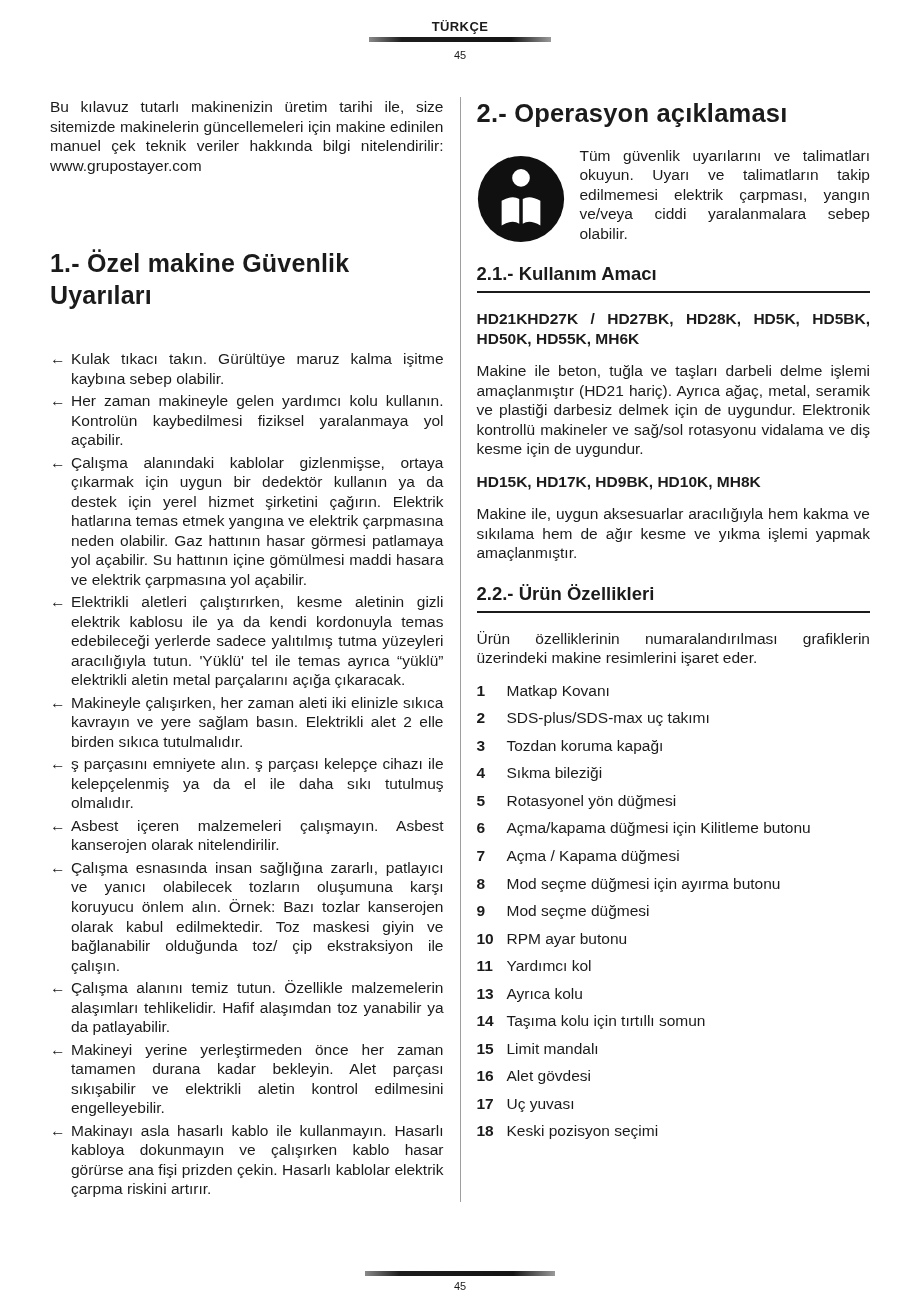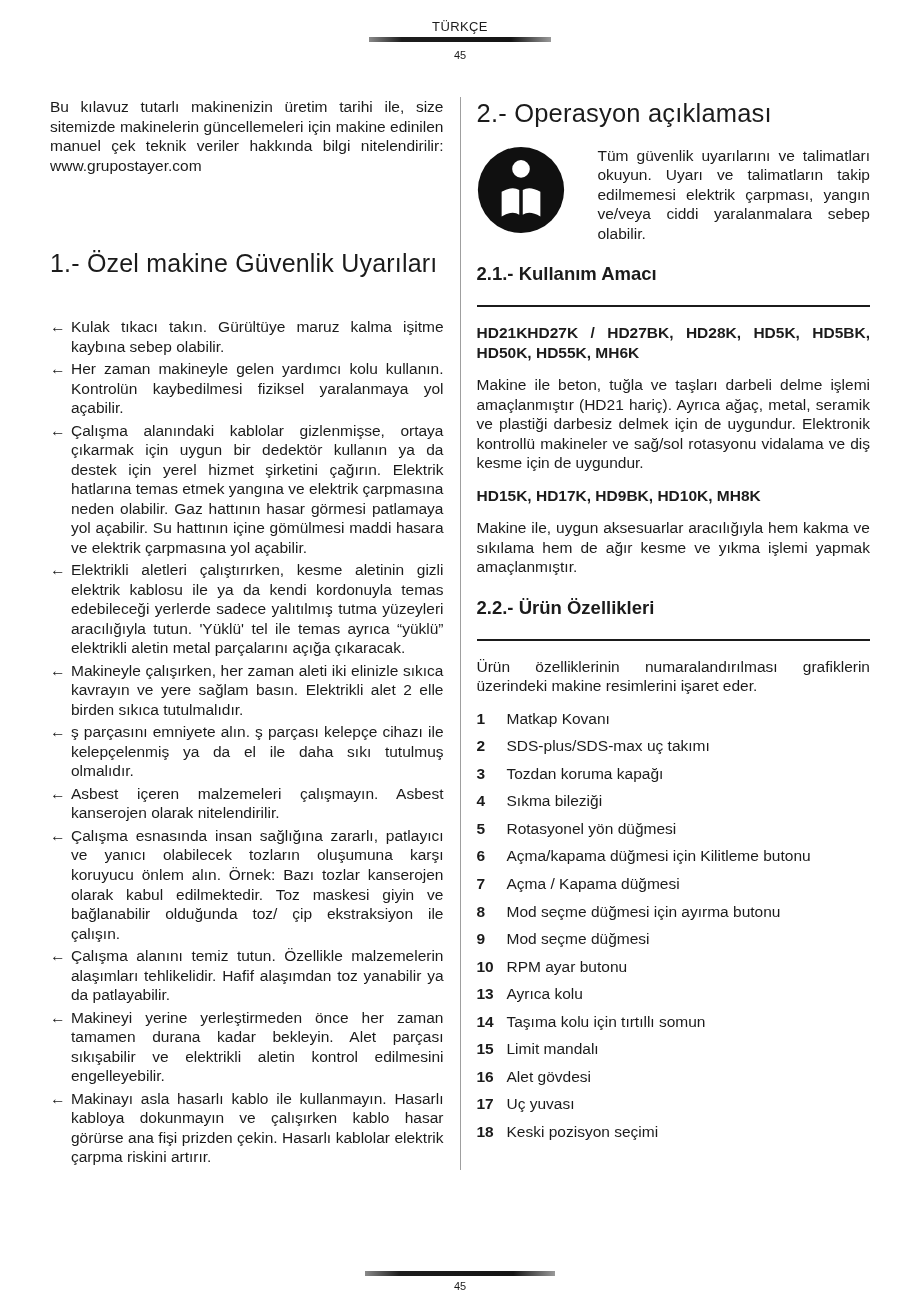--- a/index.html
+++ b/index.html
@@ -3,45 +3,45 @@
 <meta charset="utf-8">
 <style>
   html,body{margin:0;padding:0;background:#ffffff}
   .page{
     width:920px;height:1301px;margin:0 auto;background:#fff;color:#1b1b1b;
     font-family:"Liberation Sans","DejaVu Sans",sans-serif;
     position:relative;overflow:hidden;
   }
   
   .page-header{padding-top:19px;text-align:center}
-  .lang{font-size:13px;font-weight:400;letter-spacing:.4px}
+  .lang{font-size:13px;font-weight:700;letter-spacing:.4px}
   .rule{height:5px;width:182px;margin:3px auto 7px;
     background:linear-gradient(90deg,#8a8a8a 0%,#1d1d1d 18%,#141414 78%,#9a9a9a 100%)}
   .pnum{font-size:11px}
   .page-footer{position:absolute;left:0;right:0;bottom:9px;text-align:center}
   .page-footer .rule{width:190px;margin:0 auto 4px}
   
   .columns{display:flex;padding:0 50px;margin-top:36px}
   .col{width:50%}
   .col.left{padding-right:16px}
   .col.right{padding-left:16px;border-left:1px solid #9f9f9f}
   p{margin:0 0 13px;font-size:15.5px;line-height:1.26;text-align:justify}
   strong{font-weight:400}
-  h1{margin:0;font-weight:400;font-size:25px;line-height:1.28;letter-spacing:.2px}
+  h1{margin:0;font-weight:700;font-size:25px;line-height:1.28;letter-spacing:.2px}
   .col.left h1{margin:72px 0 38px}
   .col.right h1{font-size:25.5px;margin:0 0 16px}
   h2{margin:20px 0 16px;font-size:18.5px;font-weight:700;
-     padding-bottom:20px;border-bottom:2px solid #1b1b1b}
+     padding-bottom:6px;border-bottom:2px solid #1b1b1b}
   
   .warnings{list-style:none;margin:0;padding:0}
   .warnings li{position:relative;padding-left:21px;margin-bottom:3px;
      font-size:15.5px;line-height:1.26;text-align:justify}
   .warnings .arrow{position:absolute;left:0;top:0}
   
-  .note{display:flex;gap:33px;align-items:flex-start;margin-bottom:13px}
+  .note{display:flex;gap:15px;align-items:flex-end;margin-bottom:13px}
   .icon-wrap{flex:none;width:88px;height:88px}
   .note-text{flex:1;margin:0}
   .models{font-weight:700}
   
   .features{list-style:none;margin:4px 0 0;padding:0}
   .features li{display:flex;font-size:15.5px;line-height:1.26;margin-bottom:8px}
   .features .num{flex:none;width:30px;font-weight:700}
 </style>
 </head>
 <body>
@@ -179,20 +179,24 @@
           <li>
             <strong class="num">9</strong>
             <span>Mod seçme düğmesi</span>
           </li>
 
           <li>
             <strong class="num">10</strong>
             <span>RPM ayar butonu</span>
           </li>
 
+          <li>
+            <strong class="num">11</strong>
+            <span>Yardımcı kol</span>
+          </li>
 
 
           <li>
             <strong class="num">13</strong>
             <span>Ayrıca kolu</span>
           </li>
 
           <li>
             <strong class="num">14</strong>
             <span>Taşıma kolu için tırtıllı somun</span>

